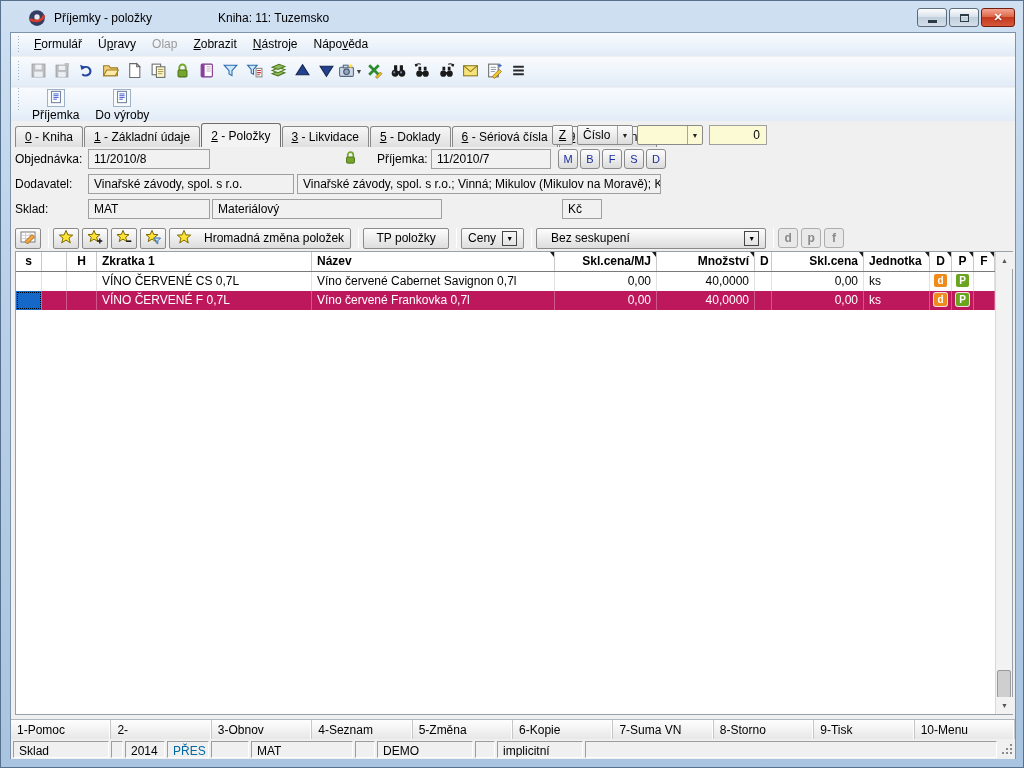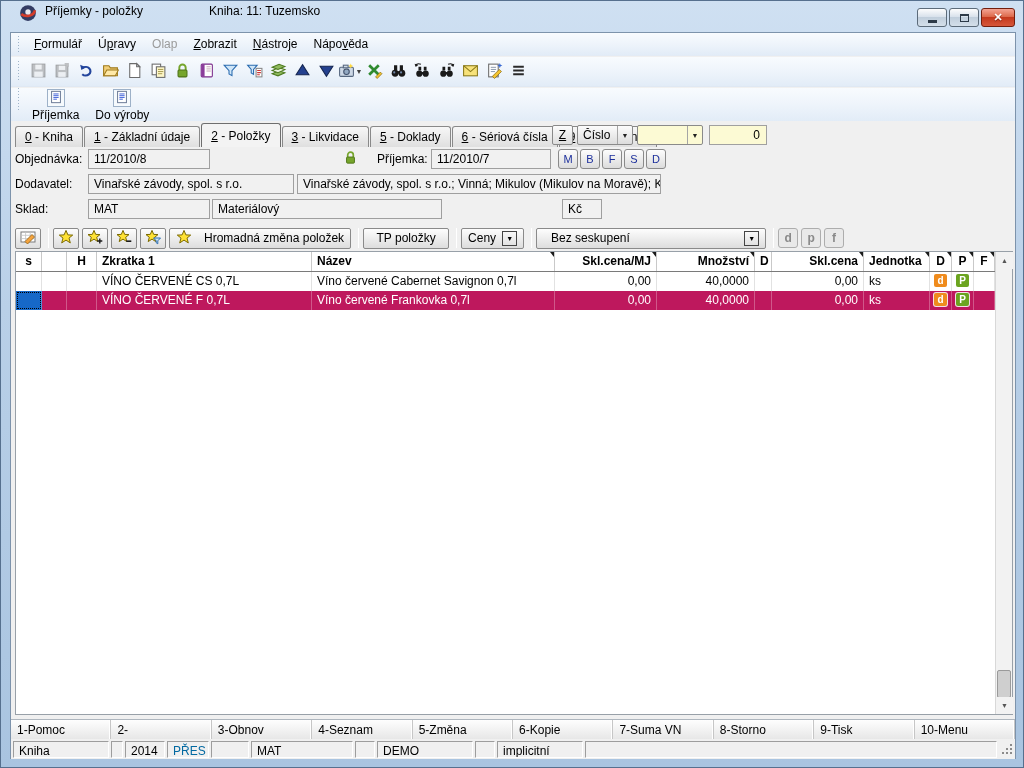--- a/index.html
+++ b/index.html
@@ -2,21 +2,21 @@
 <html><head>
 <meta charset="utf-8">
 <style>
   * { margin:0; padding:0; box-sizing:border-box; }
   html,body { width:1024px; height:768px; overflow:hidden; font-family:"Liberation Sans", sans-serif; font-size:12px; color:#000; background:#fff; }
 
   
   .window { position:absolute; left:0; top:0; width:1024px; height:768px;
     background:linear-gradient(180deg,#cfe0f2 0%,#b9d0e8 40%,#a9c4e0 100%);
     border:1px solid #56708e; }
-  .titlebar { position:absolute; left:12px; top:3px; right:4px; height:28px; display:flex; }
+  .titlebar { position:absolute; left:21px; top:3px; right:4px; height:28px; display:flex; align-items:center; }
   .app-icon { width:18px; height:18px; margin:0 8px 0 6px; }
   .title-text { margin-right:8px; }
   .subtitle-text { position:absolute; left:196px; }
   .winbtns { position:absolute; right:4px; top:4px; display:flex; gap:2px; }
   .wbtn { width:30px; height:19px; border:1px solid #5c6b7a; border-radius:3px;
     background:linear-gradient(180deg,#fdfdfd,#d9e2ec 45%,#bfcddb 46%,#d4dfea);
     display:flex; align-items:center; justify-content:center; }
   .wbtn.close { width:34px; background:linear-gradient(180deg,#f4a493,#dd6a4c 45%,#c3371b 46%,#d6573a); border-color:#731e0d; }
   .glyph-min { width:9px; height:3px; background:#2d3a48; margin-top:8px; }
   .glyph-max { width:9px; height:8px; border:1px solid #2d3a48; border-top:2px solid #2d3a48; }
@@ -509,21 +509,21 @@
         <div class="fn-cell">4-Seznam</div>
         <div class="fn-cell">5-Změna</div>
         <div class="fn-cell">6-Kopie</div>
         <div class="fn-cell">7-Suma VN</div>
         <div class="fn-cell">8-Storno</div>
         <div class="fn-cell">9-Tisk</div>
         <div class="fn-cell">10-Menu</div>
       </div>
 
     <div class="statusbar" id="statusbar">
-        <div class="st-cell" style="width: 96px;">Kniha</div>
+        <div class="st-cell" style="width: 96px;">Sklad</div>
         <div class="st-cell" style="width: 12px;"></div>
         <div class="st-cell" style="width: 40px;">2014</div>
         <div class="st-cell muted" style="width: 42px;">PŘES</div>
         <div class="st-cell" style="width: 38px;"></div>
         <div class="st-cell" style="width: 102px;">MAT</div>
         <div class="st-cell" style="width: 20px;"></div>
         <div class="st-cell" style="width: 96px;">DEMO</div>
         <div class="st-cell" style="width: 20px;"></div>
         <div class="st-cell" style="width: 86px;">implicitní</div>
         <div class="st-cell flex"></div>

